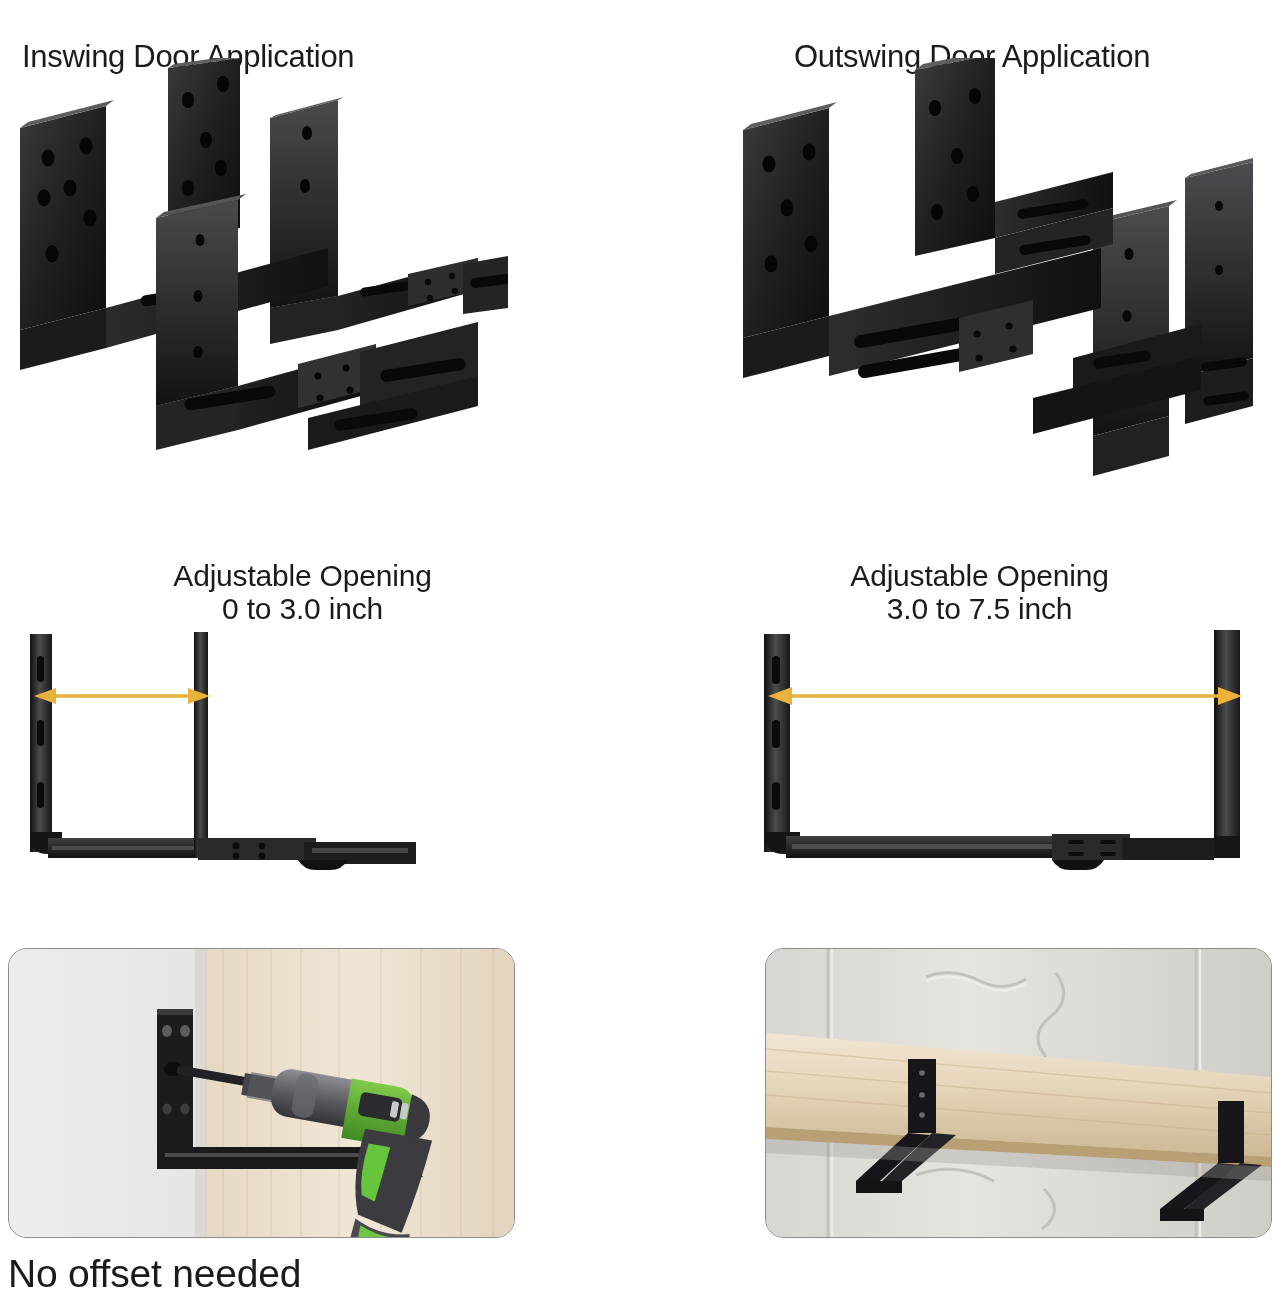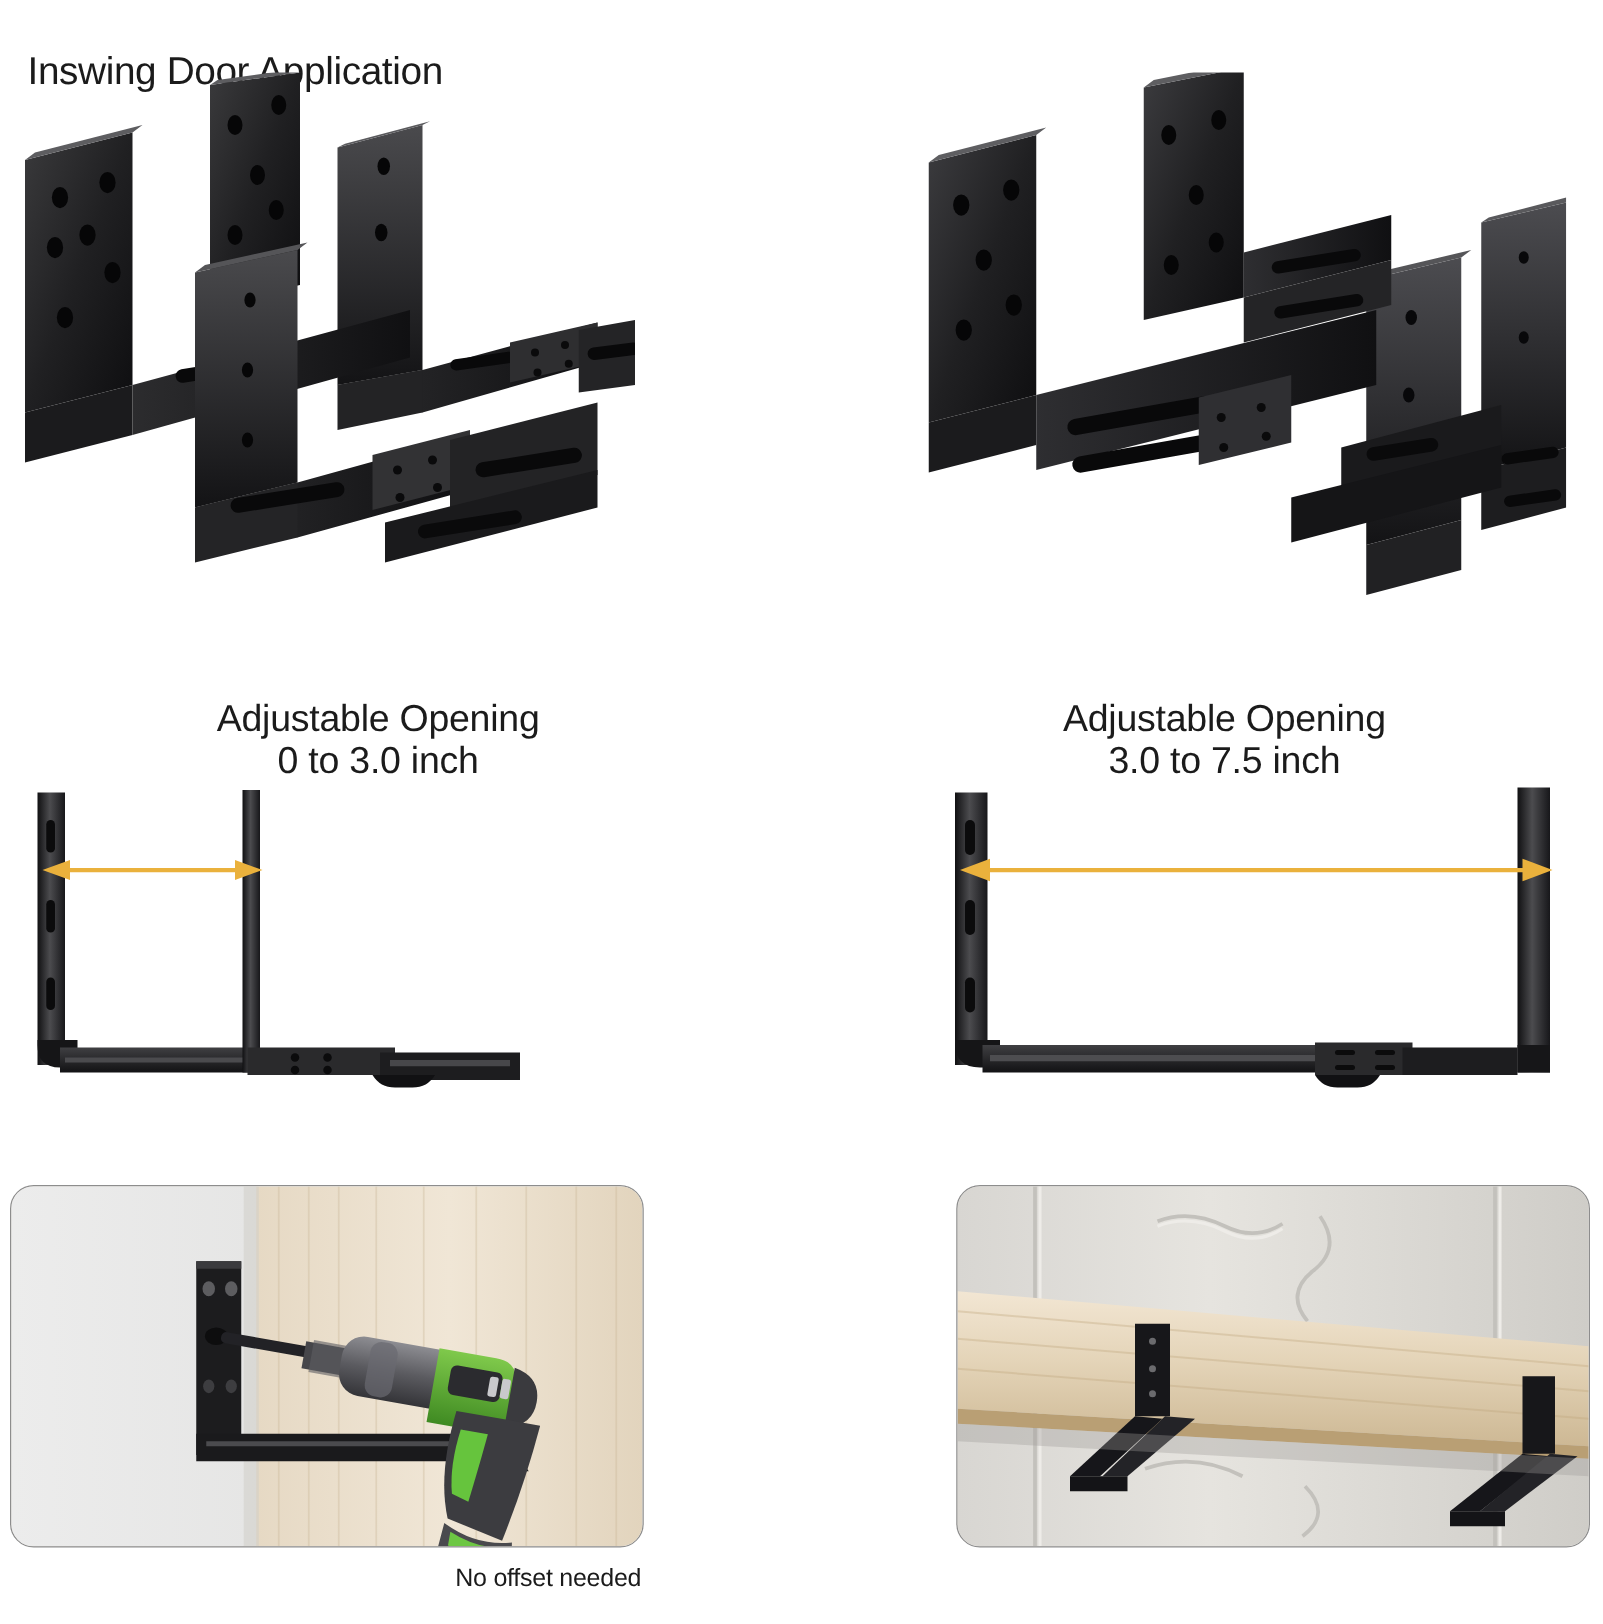--- a/index.html
+++ b/index.html
@@ -52,22 +52,22 @@
     border:1.5px solid #8d8d8d;
     border-radius:19px;
     overflow:hidden;
     background:#e9e7e3;
   }
   .app-l{left:8px;width:505px;}
   .app-r{left:765px;width:505px;}
 
   .app-caption{
     position:absolute;top:1252px;
-    width:505px;text-align:right;
-    font-size:20px;font-weight:400;letter-spacing:-0.2px;
+    width:505px;text-align:left;
+    font-size:39px;font-weight:400;letter-spacing:-0.2px;
     color:#1b1b1b;
   }
   .cap-l{left:8px;}
   .cap-r{left:765px;}
 
   svg{display:block;}
 </style>
 </head>
 <body>
 
@@ -289,20 +289,21 @@
         <path d="M140,130 q24,10 46,5 l2,12 q-26,7 -48,-6 z" fill="#6dc743"></path>
       </g>
     </svg>
   </div>
 
   <div class="app-caption cap-l">No offset needed</div>
 </div>
 
 <div class="col col-right">
 
+  <div class="heading r">Outswing Door Application</div>
 
   <div class="photo-block photo-r">
     <svg width="520" height="480" viewBox="0 0 520 480" aria-hidden="true">
       <defs>
         <linearGradient id="pr1" x1="0" y1="0" x2="1" y2="1">
           <stop offset="0" stop-color="#3c3c3f"></stop>
             <stop offset=".5" stop-color="#202022"></stop>
             <stop offset="1" stop-color="#0e0e10"></stop>
         </linearGradient>
         <linearGradient id="pr2" x1="0" y1="0" x2="0" y2="1">

